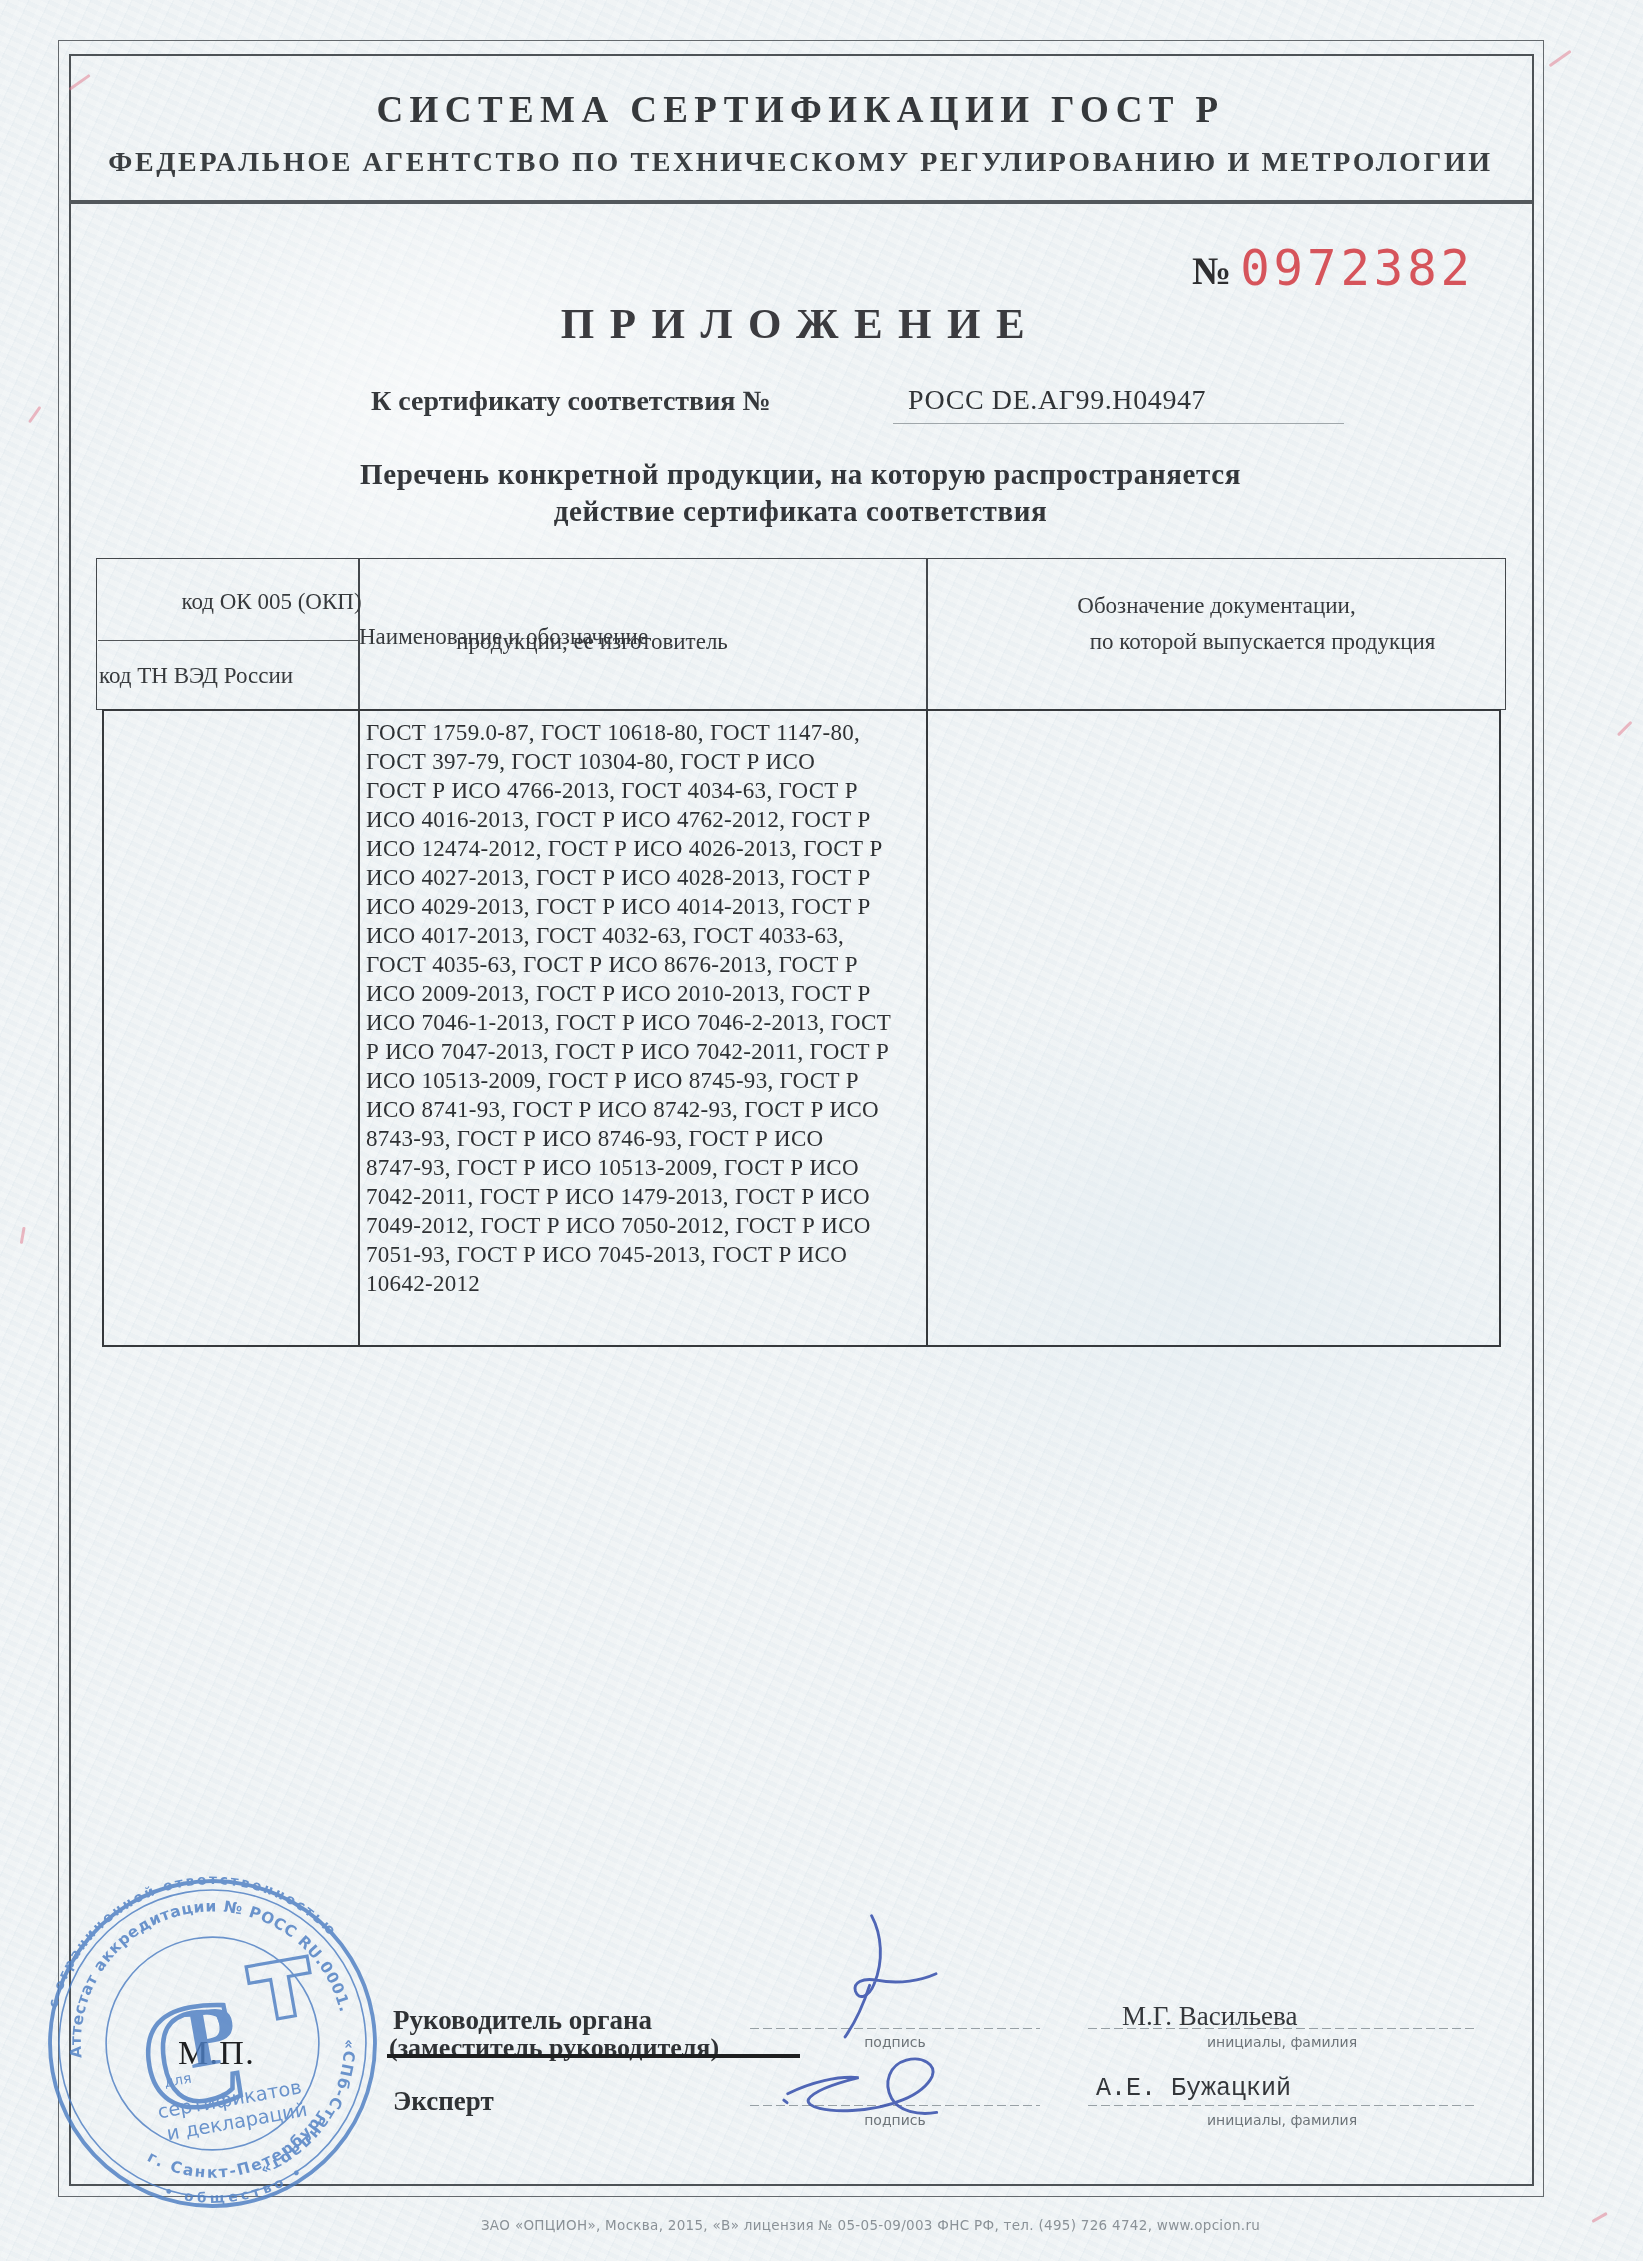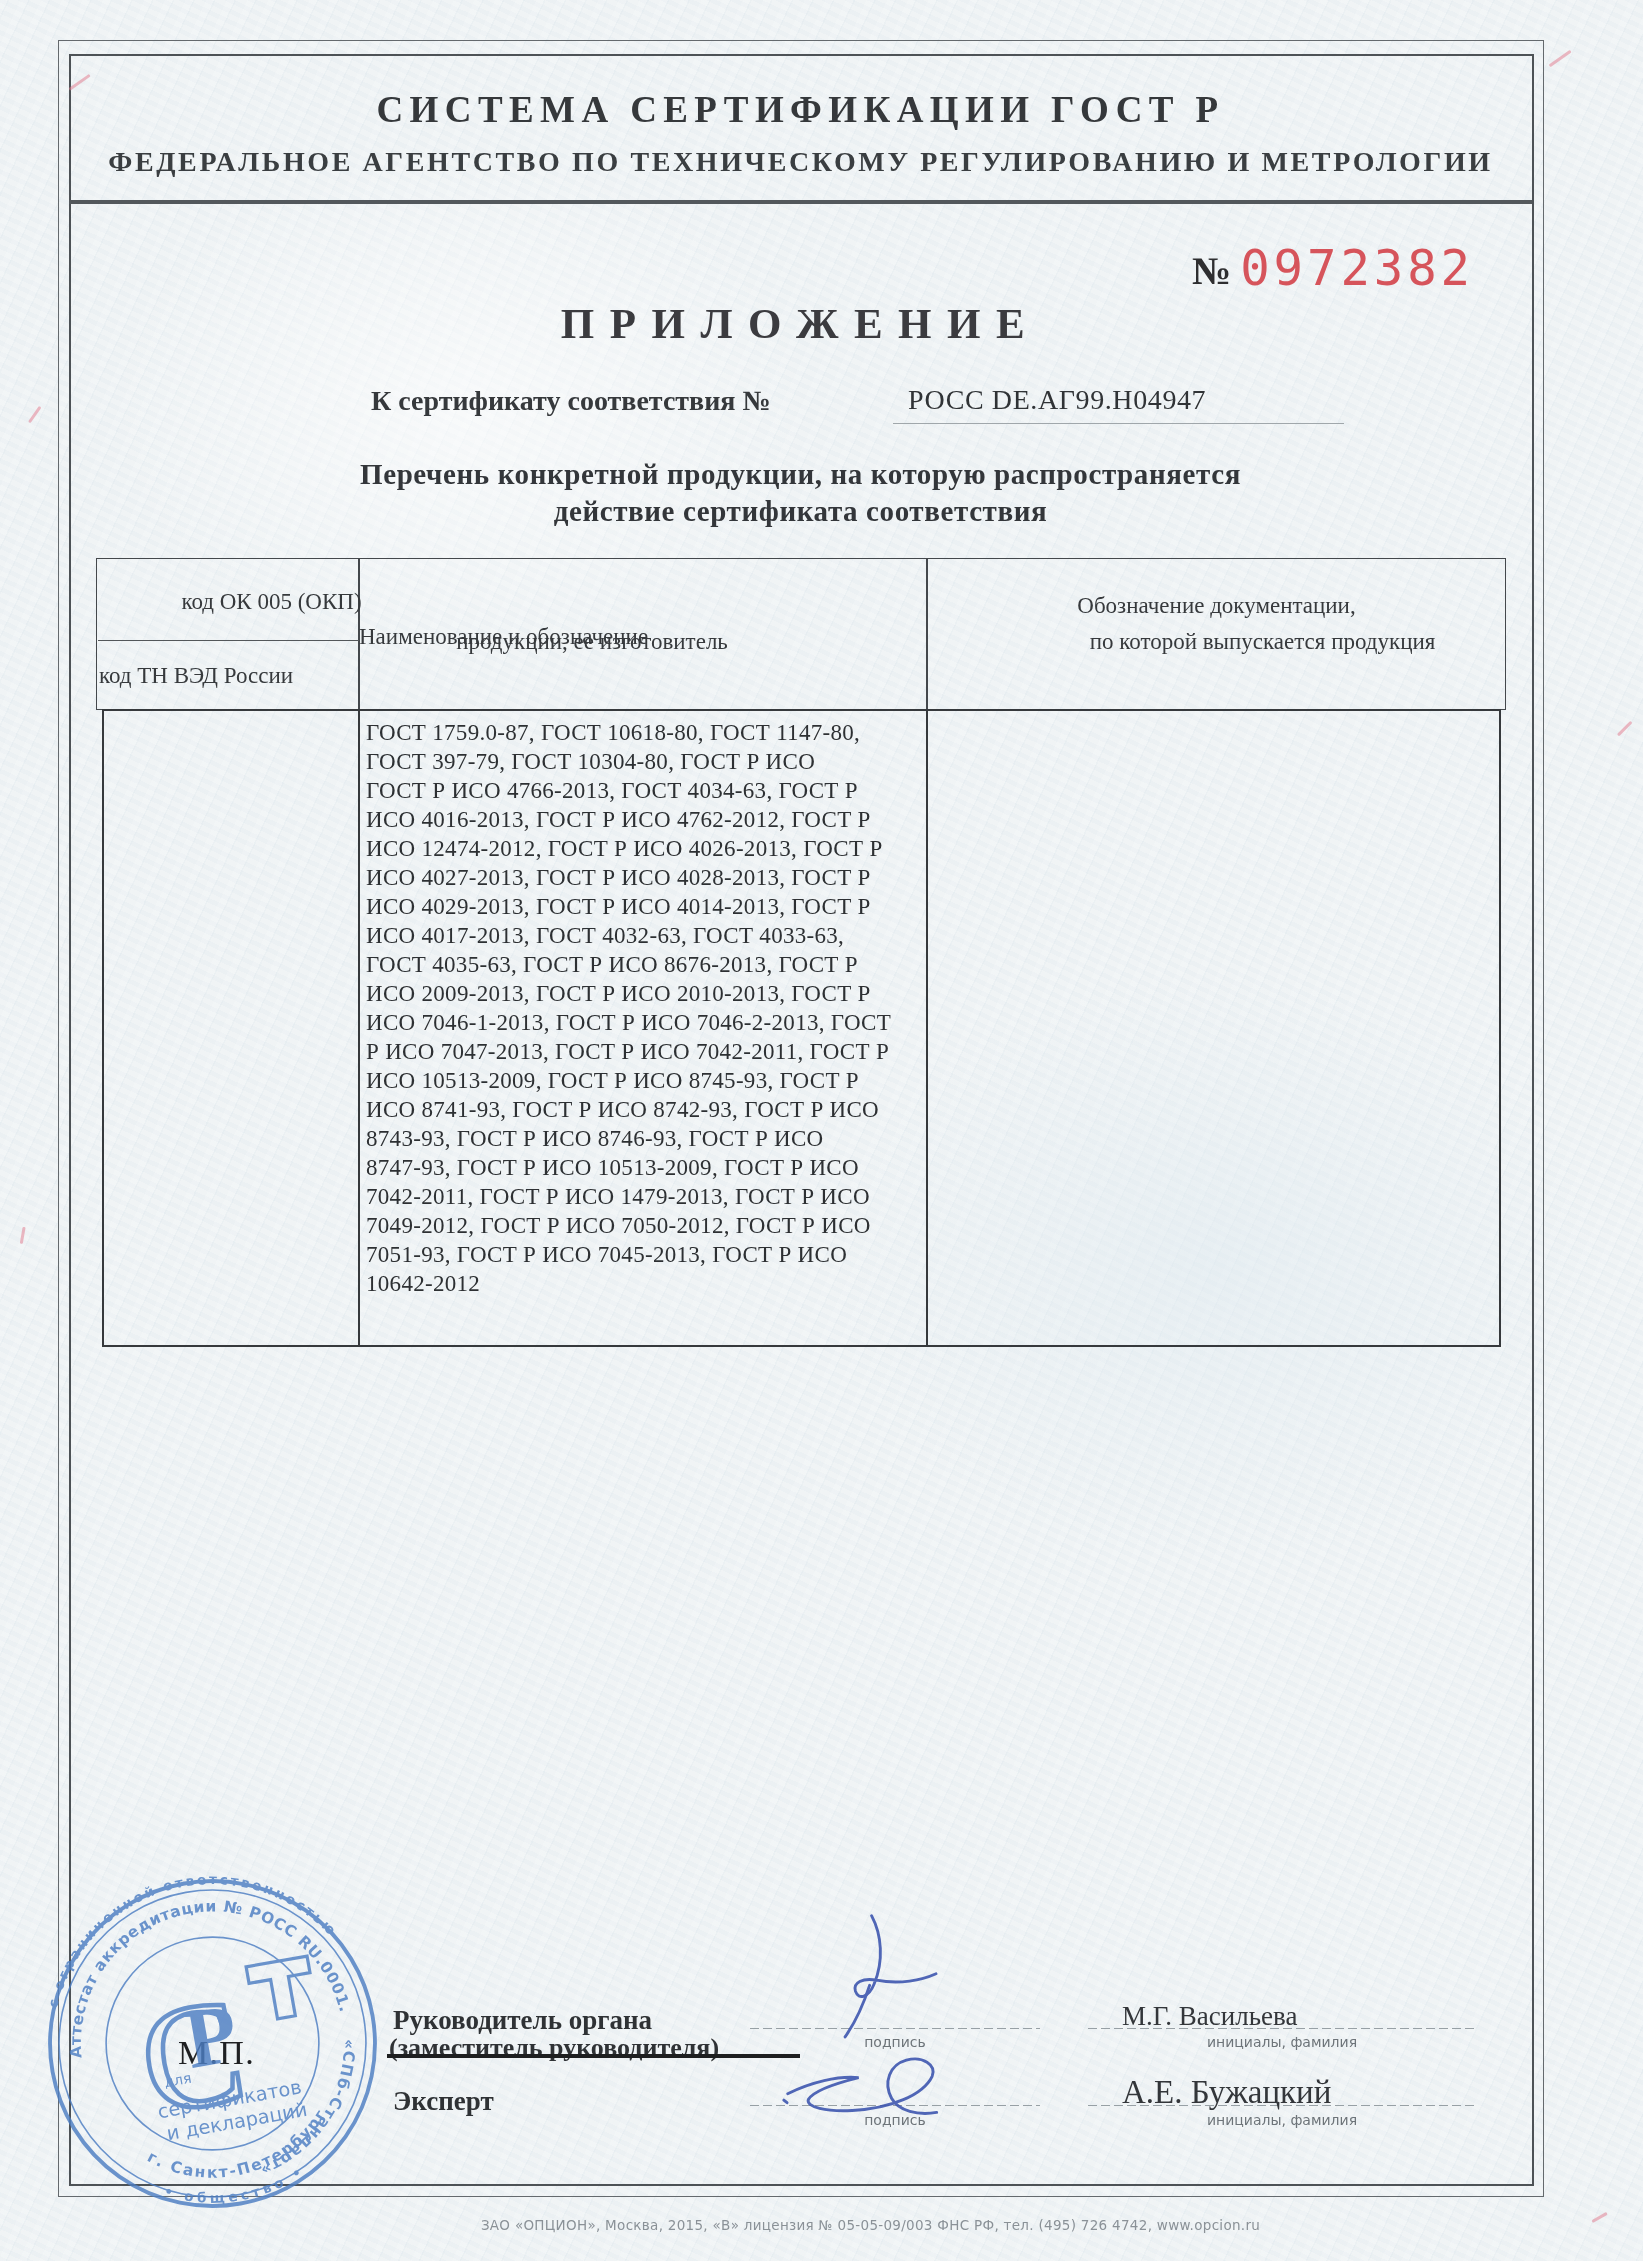--- a/index.html
+++ b/index.html
@@ -58,21 +58,21 @@
   .sig-line1{left:750px;top:2028px;width:290px;}
   .sig-line2{left:750px;top:2105px;width:290px;}
   .name-line1{left:1088px;top:2028px;width:388px;}
   .name-line2{left:1088px;top:2105px;width:388px;}
   .cap{font-family:"DejaVu Sans", sans-serif;font-size:14px;color:#6d7479;}
   .cap-s1{left:750px;top:2034px;width:290px;text-align:center;}
   .cap-s2{left:750px;top:2112px;width:290px;text-align:center;}
   .cap-n1{left:1088px;top:2034px;width:388px;text-align:center;}
   .cap-n2{left:1088px;top:2112px;width:388px;text-align:center;}
   .name1{left:1122px;top:2001px;font-size:27px;color:#33363a;}
-  .name2{left:1122px;top:2074px;font-size:33px;color:#33363a;}
+  .name2{left:1096px;top:2074px;font-size:25px;color:#33363a;font-family:Liberation Mono, monospace;}
   .mp{left:178px;top:2034px;font-size:34px;color:#1f2022;letter-spacing:1.3px;z-index:2;}
   .stamp{left:32px;top:1863px;z-index:3;opacity:.82;}
   .sigink{left:709px;top:1895px;z-index:2;}
   .imprint{left:258px;top:2217px;width:1225px;text-align:center;font-family:"DejaVu Sans", sans-serif;font-size:13.5px;color:#8a9197;letter-spacing:0.3px;}
   .mark{background:rgba(226,120,140,.5);border-radius:1.3px;}
 </style>
 </head>
 <body>
 
 <div class="page">

